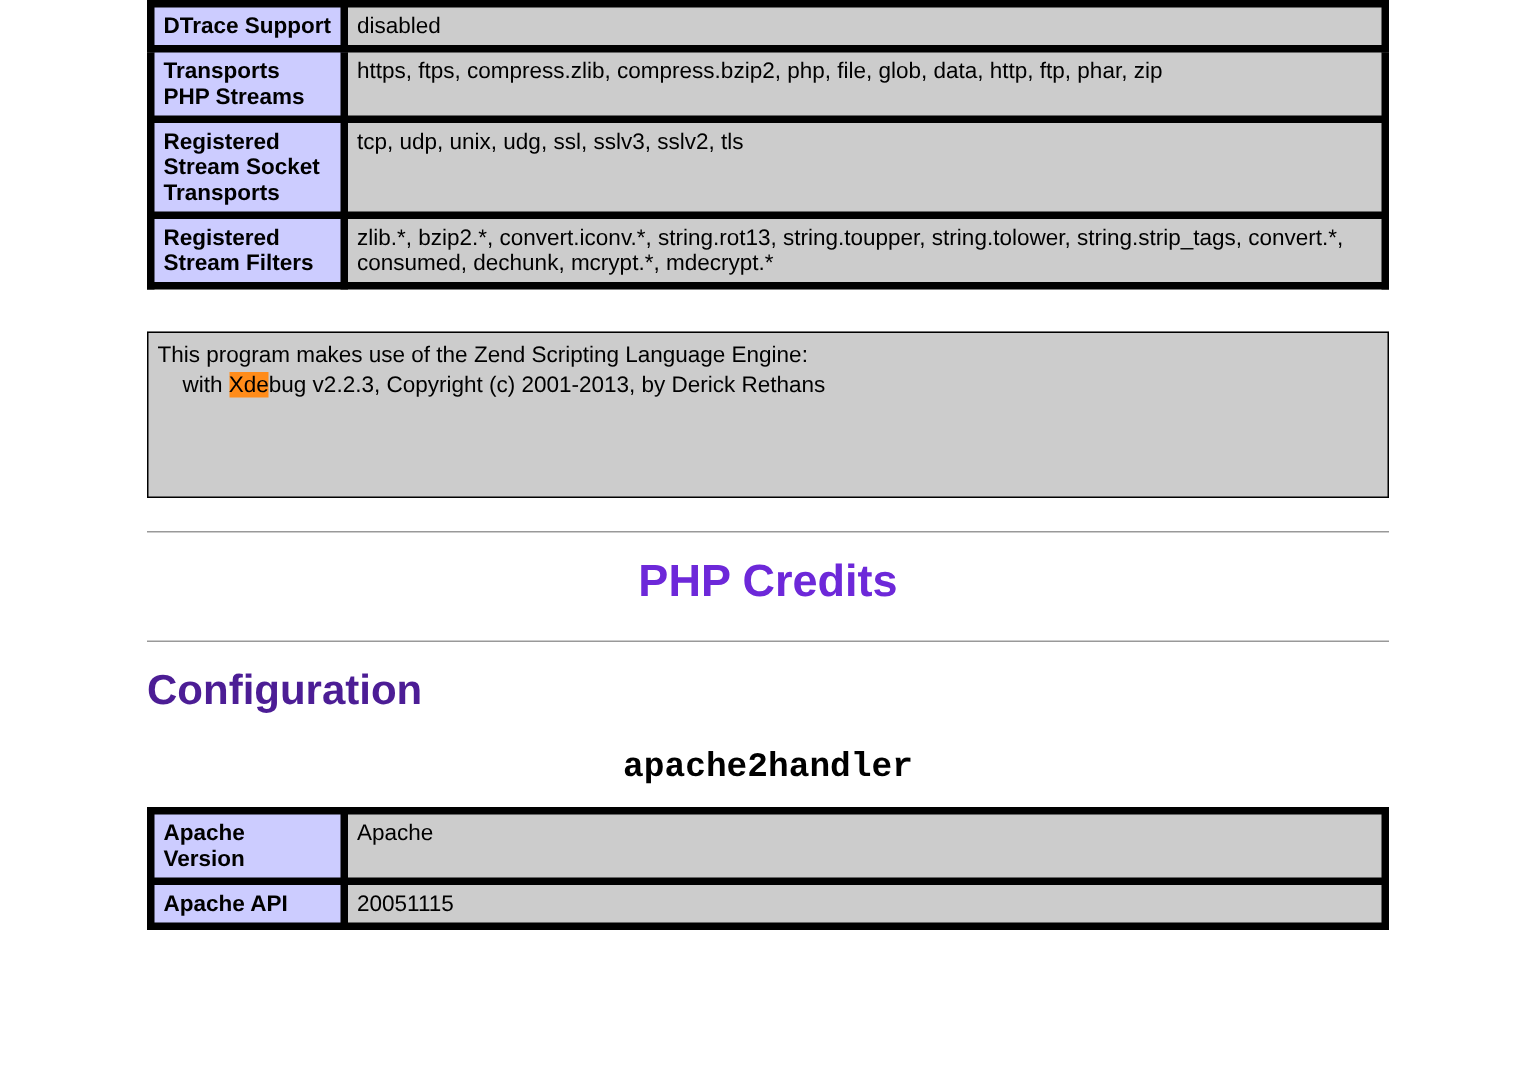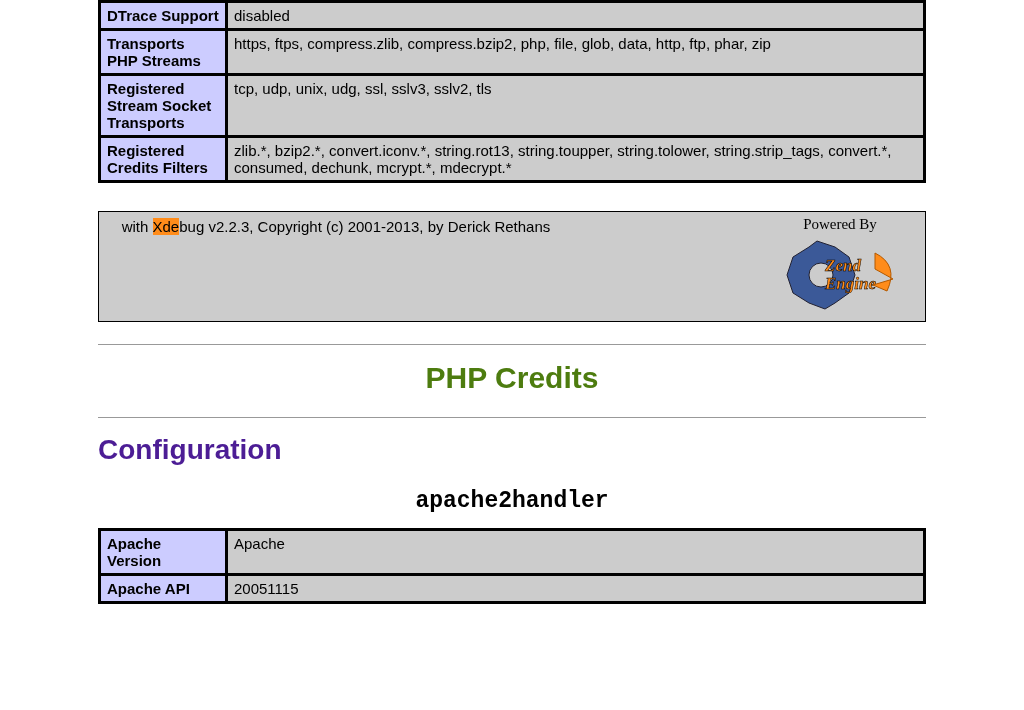--- a/index.html
+++ b/index.html
@@ -13,21 +13,21 @@
     .wrap {
       width: 828px;
       margin: 0 auto;
     }
     table.info {
       width: 100%;
       border-collapse: collapse;
       border: 1px solid #000;
     }
     table.info td, table.info th {
-      border: 3px solid #000000;
+      border: 5px solid #000000;
       padding: 4px 6px;
       vertical-align: top;
       text-align: left;
       font-size: 15px;
     }
     td.e {
       background: #ccccff;
       font-weight: bold;
       width: 112px;
     }
@@ -86,21 +86,21 @@
       font-weight: bold;
     }
     h2.module {
       color: #000;
       font-size: 23px;
       text-align: center;
       margin: 22px 0 14px 0;
       font-weight: bold;
       font-family: Liberation Mono, monospace;
     }
-    a.creditslink { text-decoration: none; color: #4d7c0f; }
+    a.creditslink { text-decoration: none; color: #6d28d9; }
   </style>
 </head>
 <body>
 
 <div class="wrap">
 
   <table class="info">
     <tbody>
         <tr>
       <td class="e">DTrace Support</td>
@@ -108,43 +108,30 @@
     </tr>
     <tr>
       <td class="e">Transports PHP Streams</td>
       <td class="v">https, ftps, compress.zlib, compress.bzip2, php, file, glob, data, http, ftp, phar, zip</td>
     </tr>
     <tr>
       <td class="e">Registered Stream Socket Transports</td>
       <td class="v">tcp, udp, unix, udg, ssl, sslv3, sslv2, tls</td>
     </tr>
     <tr>
-      <td class="e">Registered Credits Filters</td>
+      <td class="e">Registered Stream Filters</td>
       <td class="v">zlib.*, bzip2.*, convert.iconv.*, string.rot13, string.toupper, string.tolower, string.strip_tags, convert.*, consumed, dechunk, mcrypt.*, mdecrypt.*</td>
     </tr>
   </tbody>
     </table>
 
   <div class="zendbox">
     <div class="txt">
+      <div>This program makes use of the Zend Scripting Language Engine:</div>
       <div><span style="white-space:pre">    with </span><span class="hl">Xde</span><span>bug v2.2.3, Copyright (c) 2001-2013, by Derick Rethans</span></div>
-    </div>
-    <div class="zend-logo-area">
-      <div class="poweredby">Powered By</div>
-      <div class="gear">
-        <svg viewBox="0 0 130 78" width="130" height="78">
-          <g transform="translate(46,40)">
-            <path d="M -34 0 L -28 -18 L -12 -28 L -4 -34 L 14 -28 L 28 -18 L 34 0 L 28 18 L 14 28 L 4 34 L -12 28 L -28 18 Z" fill="#3b5998" stroke="#223" stroke-width="1"></path>
-            <circle r="12" fill="#ccc" stroke="#223" stroke-width="1"></circle>
-          </g>
-          <text x="50" y="36" font-family="Georgia, serif" font-size="17" font-style="italic" font-weight="bold" fill="#ff8c1a" stroke="#000" stroke-width="0.5">Zend</text>
-          <text x="50" y="54" font-family="Georgia, serif" font-size="17" font-style="italic" font-weight="bold" fill="#ff8c1a" stroke="#000" stroke-width="0.5">Engine</text>
-          <path d="M 100 18 Q 124 30 112 56 L 98 50 L 118 44 L 100 34 Z" fill="#ff8c1a" stroke="#b35900" stroke-width="1"></path>
-        </svg>
-      </div>
     </div>
   </div>
 
   <hr class="sep">
 
   <h1 class="credits"><a class="creditslink">PHP Credits</a></h1>
 
   <hr class="sep">
 
   <h1 class="config">Configuration</h1>

